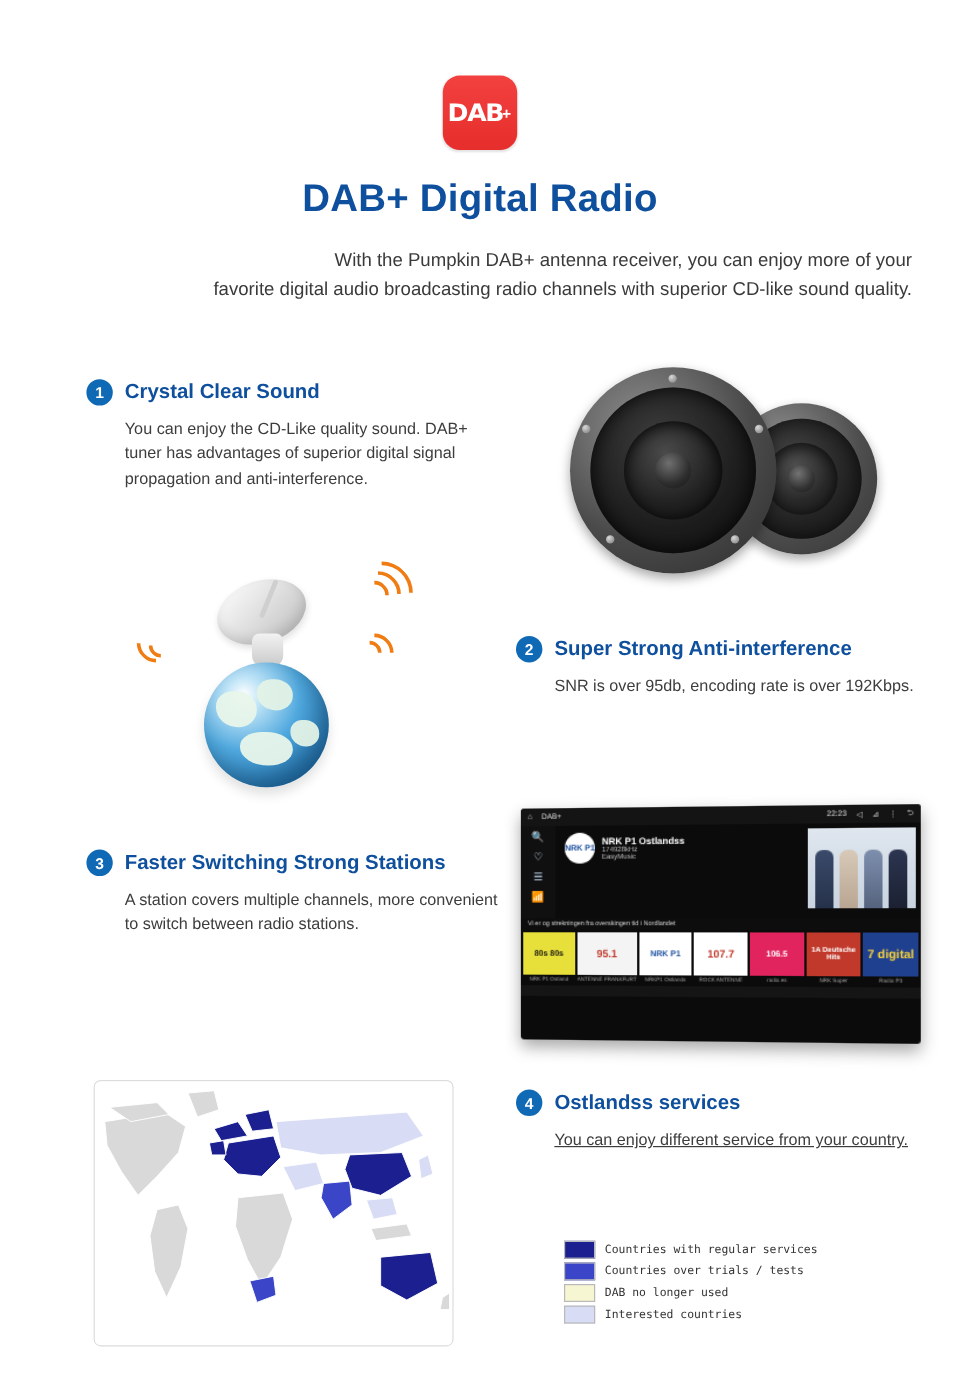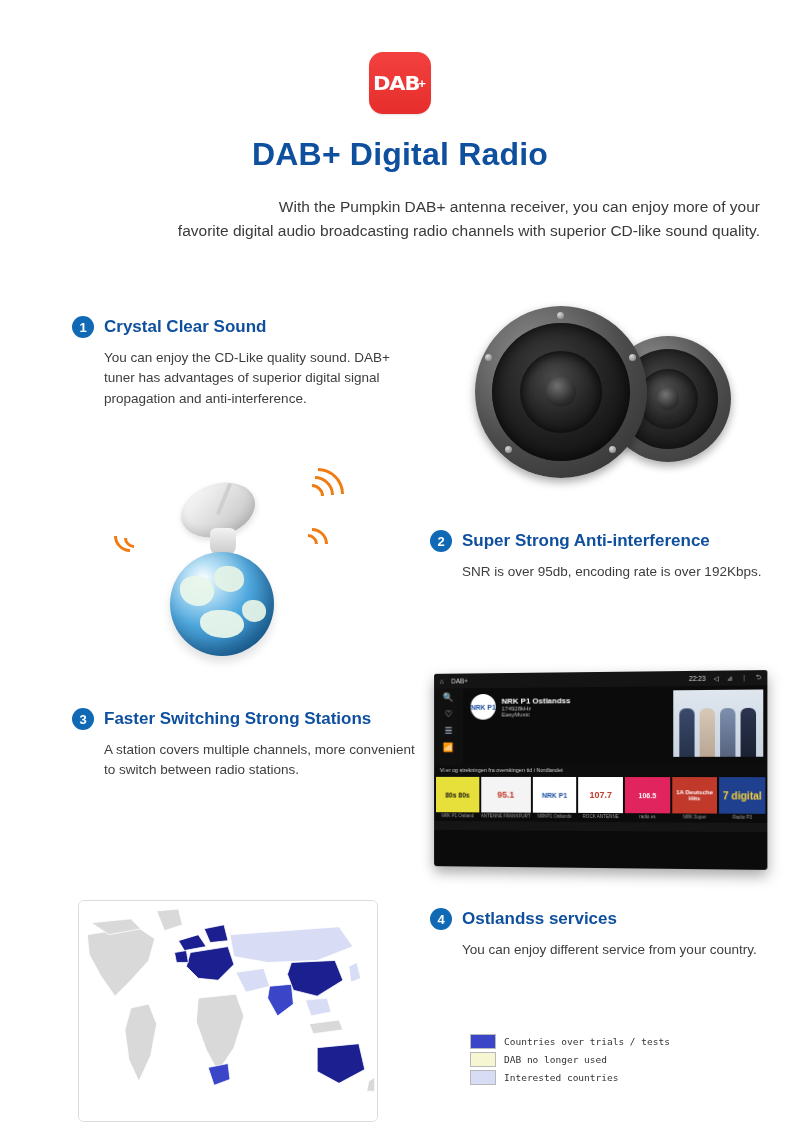--- a/index.html
+++ b/index.html
@@ -11,20 +11,21 @@
     font-family: "Liberation Sans", sans-serif;
     color: #333;
     position: relative;
     overflow: hidden;
   }
 
   
   .header {
     text-align: center;
     padding-top: 52px;
+    margin-top: 11px;
   }
   .logo-badge {
     width: 62px;
     height: 62px;
     border-radius: 14px;
     background: linear-gradient(180deg,#f2413f 0%, #e62e2c 100%);
     margin: 0 auto;
     display: flex;
     align-items: center;
     justify-content: center;
@@ -98,21 +99,21 @@
   #f1 { left: 72px;  top: 316px; width: 330px; }
   #f1 .feature-body { margin-left: 32px; }
 
   #f2 { left: 430px; top: 530px; width: 340px; }
   #f2 .feature-body { margin-left: 32px; }
 
   #f3 { left: 72px;  top: 708px; width: 345px; }
   #f3 .feature-body { margin-left: 32px; }
 
   #f4 { left: 430px; top: 908px; width: 330px; }
-  #f4 .feature-body { margin-left: 32px; }
+  #f4 .feature-body { margin-left: 32px; text-decoration: underline; }
 
   
   .speakers {
     position: absolute;
     left: 455px;
     top: 298px;
     width: 320px;
     height: 190px;
   }
   .spk {
@@ -521,20 +522,24 @@
     <path d="M292,182 L298,178 L298,192 L290,192 Z" fill="#d9d9d9" stroke="#fff" stroke-width="0.8"></path>
 
     <path d="M130,168 L150,164 L152,180 L136,186 Z" fill="#3a45c7" stroke="#fff" stroke-width="0.8"></path>
 
     <path d="M126,28 L146,24 L150,40 L132,42 Z" fill="#1b1f8f" stroke="#fff" stroke-width="0.8"></path>
   </svg>
 </div>
 
 <div class="legend">
   <div class="legend-row">
+    <span class="legend-swatch" style="background:#1b1f8f"></span>
+    <span>Countries with regular services</span>
+  </div>
+  <div class="legend-row">
     <span class="legend-swatch" style="background:#3a45c7"></span>
     <span>Countries over trials / tests</span>
   </div>
   <div class="legend-row">
     <span class="legend-swatch" style="background:#f7f6d3"></span>
     <span>DAB no longer used</span>
   </div>
   <div class="legend-row">
     <span class="legend-swatch" style="background:#d8dcf5"></span>
     <span>Interested countries</span>

